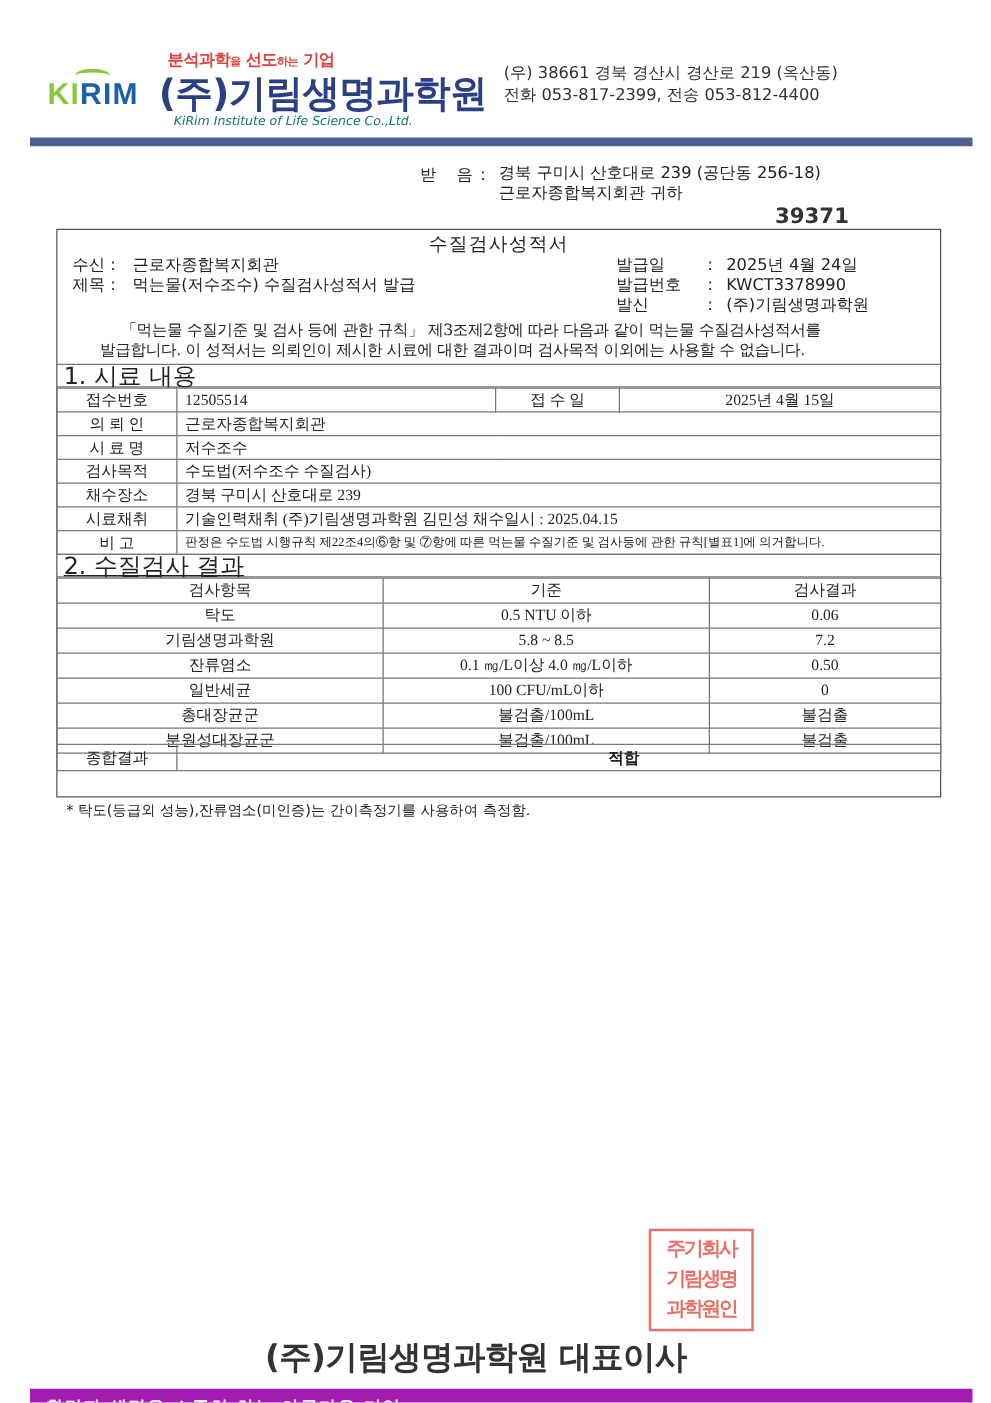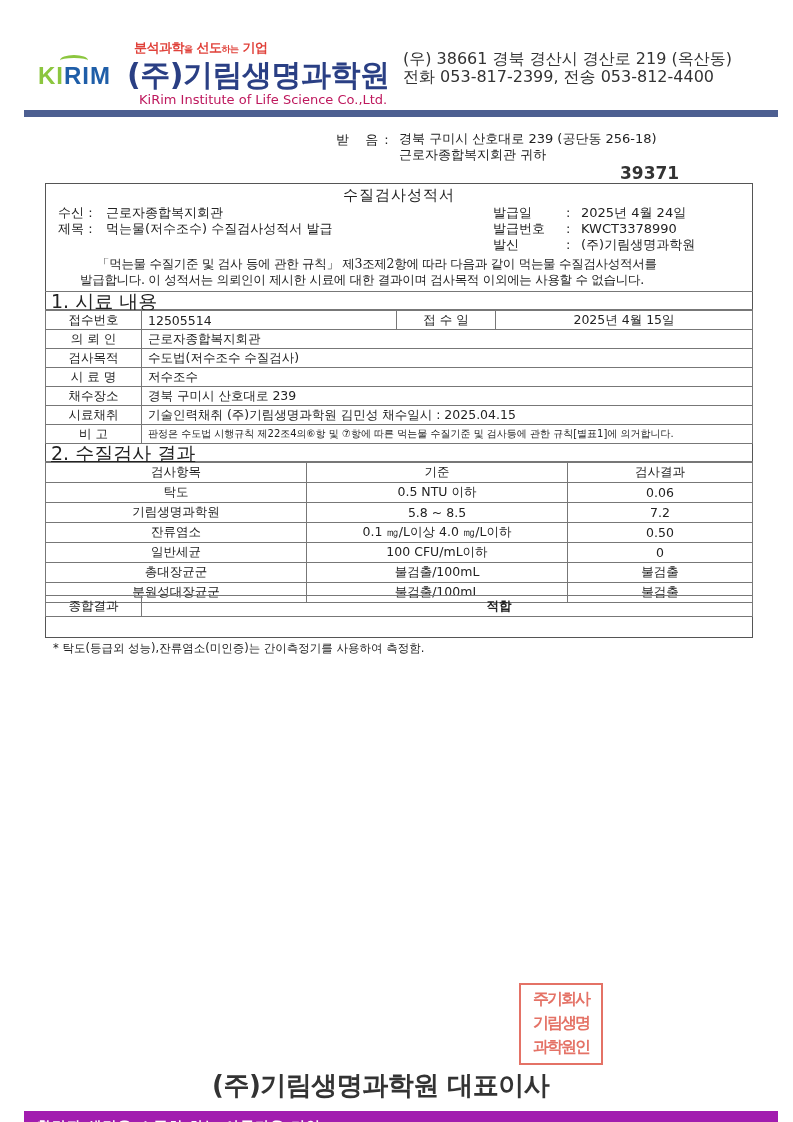--- a/index.html
+++ b/index.html
@@ -6,41 +6,41 @@
   body{width:793px;height:1122px;position:relative;overflow:hidden;font-family:"DejaVu Sans","Liberation Sans",sans-serif;color:#222;}
   .abs{position:absolute;}
   
   .slogan{left:134px;top:39px;font-size:13px;color:#e0413a;font-weight:bold;letter-spacing:-0.5px;}
   .slogan small{font-size:9px;}
   .logo-kirim{left:38px;top:62px;font-size:24px;font-weight:bold;letter-spacing:1px;font-family:"Liberation Sans",sans-serif;}
   .logo-kirim .k1{color:#8cc63f;}
   .logo-kirim .k2{color:#1f5ea8;}
   .leaf{left:60px;top:55px;width:28px;height:8px;border-top:3px solid #8cc63f;border-radius:50% 50% 0 0;}
   .company-kr{left:127px;top:55px;font-size:30px;color:#2a3f84;font-weight:bold;letter-spacing:-0.5px;}
-  .company-en{left:139px;top:92px;font-size:13px;color:#be185d;}
-  .addr{left:403px;top:50px;font-size:16px;color:#333;line-height:18px;}
+  .company-en{left:139px;top:92px;font-size:10px;color:#0f766e;font-style:italic;}
+  .addr{left:403px;top:50px;font-size:13px;color:#333;line-height:18px;}
   .topbar{left:24px;top:110px;width:754px;height:7px;background:#4d5f91;}
   
   .recv-label{left:336px;top:131px;font-size:13px;letter-spacing:6px;}
   .recv-val{left:399px;top:131px;font-size:13px;line-height:16px;}
   .docno{left:620px;top:163px;font-size:17px;font-weight:bold;color:#333;}
   
   .mainbox{left:45px;top:183px;width:708px;height:455px;border:1px solid #555;box-sizing:border-box;}
   .doc-title{left:45px;top:186px;width:708px;text-align:center;font-size:15px;font-family:"DejaVu Serif",serif;letter-spacing:1px;}
   .meta-l{left:58px;top:205px;font-size:13px;line-height:16px;}
   .meta-l .row{display:flex;}
   .meta-l .k{width:48px;}
   .meta-r{left:493px;top:205px;font-size:13px;line-height:16px;}
   .meta-r .row{display:flex;}
   .meta-r .k{width:73px;text-align:justify;text-align-last:justify;margin-right:0;}
   .meta-r .sep{width:15px;}
   .intro{left:97px;top:256px;width:650px;font-size:12.5px;line-height:16px;font-family:"DejaVu Serif",serif;letter-spacing:-0.3px;}
   .intro .l2{margin-left:-17px;}
   table{border-collapse:collapse;position:absolute;font-size:12.5px;}
-  td{border:1px solid #777;padding:0 6px;height:18px;white-space:nowrap;}
+  td{border:1px solid #777;padding:0 6px;height:18px;white-space:nowrap;font-family:Liberation Serif, serif;}
   .sec{left:45px;top:291px;width:708px;height:19px;border-top:1px solid #777;border-bottom:1px solid #777;font-size:19px;padding-left:6px;box-sizing:border-box;line-height:18px;}
   .info{left:45px;top:310px;width:708px;}
   .info td.lab{width:83px;text-align:center;}
   .info td.small{font-size:10px;}
   .sec2{top:443px;text-decoration:underline;}
   .res{left:45px;top:462px;width:708px;}
   .res td{text-align:center;height:19px;}
   .res td.c1{width:248px;margin-top:12px;}
   .res td.c2{width:248px;}
   .total td{height:20px;}
@@ -119,26 +119,26 @@
     <td class="lab">접수번호</td>
     <td style="width:242px">12505514</td>
     <td style="width:86px;text-align:center">접 수 일</td>
     <td style="text-align:center">2025년 4월 15일</td>
   </tr>
   <tr>
     <td class="lab">의 뢰 인</td>
     <td colspan="3">근로자종합복지회관</td>
   </tr>
   <tr>
+    <td class="lab">시 료 명</td>
+    <td colspan="3">저수조수</td>
+  </tr>
+  <tr>
     <td class="lab">검사목적</td>
     <td colspan="3">수도법(저수조수 수질검사)</td>
-  </tr>
-  <tr>
-    <td class="lab">시 료 명</td>
-    <td colspan="3">저수조수</td>
   </tr>
   <tr>
     <td class="lab">채수장소</td>
     <td colspan="3">경북 구미시 산호대로 239</td>
   </tr>
   <tr>
     <td class="lab">시료채취</td>
     <td colspan="3">기술인력채취 (주)기림생명과학원 김민성   채수일시 : 2025.04.15</td>
   </tr>
   <tr>

